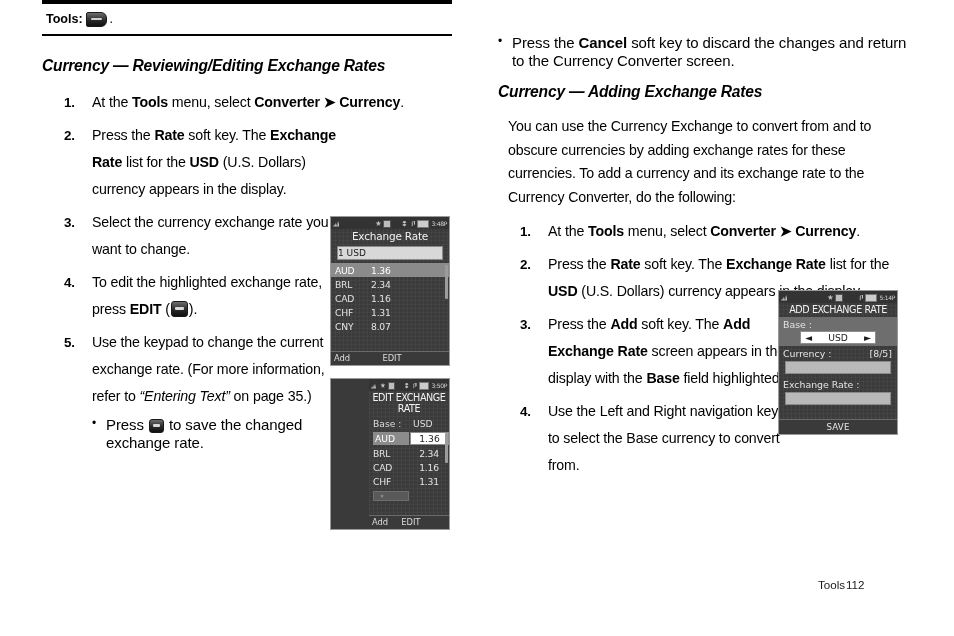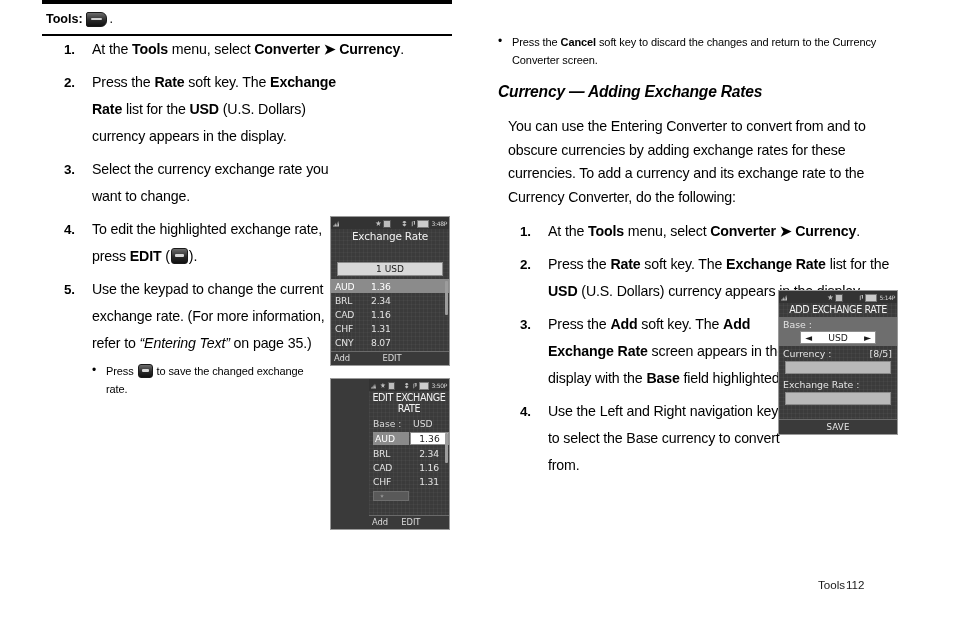--- a/index.html
+++ b/index.html
@@ -93,21 +93,21 @@
 
   
   ul.subs {
     list-style: none;
     margin: 4px 0 0 0;
     padding: 0;
   }
   ul.subs > li {
     position: relative;
     padding-left: 14px;
-    font-size: 11px;
+    font-size: 15px;
     line-height: 17.5px;
     margin-bottom: 4px;
     letter-spacing: -0.1px;
   }
   ul.subs > li:before {
     content: "\2022";
     position: absolute;
     left: 0;
     top: -1px;
     font-size: 12px;
@@ -213,27 +213,26 @@
   .ph-title {
     text-align: center;
     font-size: 10.5px;
     padding: 1px 0 2px 0;
     letter-spacing: -0.2px;
     color: #f2f2f2;
   }
   .ph-title.caps { font-size: 9.6px; letter-spacing: -0.4px; }
 
   .ph-basebar {
-    margin: 18px 6px 2px 6px;
+    margin: 2px 6px 2px 6px;
     background: #d8d8d8;
     color: #1b1b1b;
     font-size: 9px;
-    text-align: center;
     border: 1px solid #8a8a8a;
-    padding: 1px 8px;
+    padding: 1px 0;
   }
 
   .ph-rows { margin-top: 1px; }
   .ph-row {
     display: flex;
     font-size: 9.2px;
     padding: 1.5px 0 1.5px 4px;
     letter-spacing: -0.2px;
     color: #e3e3e3;
   }
@@ -374,20 +373,21 @@
     <div class="rule"></div>
 
     <div class="note-row">
       <span style="font-weight:bold">Tools:</span>
       <span class="key-icon key-wide"></span>
       <span> .</span>
     </div>
 
     <div class="rule rule-thin"></div>
 
+    <h2 class="section">Currency — Reviewing/Editing Exchange Rates</h2>
 
 
     <ol class="steps">
       <li>
         <span class="num">1.</span>
         At the <b>Tools</b> menu, select <b>Converter ➤ Currency</b>.
       </li>
       <li class="step-narrow">
         <span class="num">2.</span>
         Press the <b>Rate</b> soft key. The <b>Exchange Rate</b> list for the <b>USD</b> (U.S. Dollars) currency appears in the display.
@@ -416,21 +416,21 @@
 
     <ul class="subs subs-indent2" style="margin-top:34px">
       <li>
         Press the <b>Cancel</b> soft key to discard the changes and return to the Currency Converter screen.
       </li>
     </ul>
 
     <h2 class="section">Currency — Adding Exchange Rates</h2>
 
     <p class="body">
-      You can use the Entering Converter to convert from and to
+      You can use the Currency Exchange to convert from and to
       obscure currencies by adding exchange rates for these
       currencies. To add a currency and its exchange rate to the
       Currency Converter, do the following:
     </p>
 
     <ol class="steps">
       <li>
         <span class="num">1.</span>
         At the <b>Tools</b> menu, select <b>Converter ➤ Currency</b>.
       </li>

